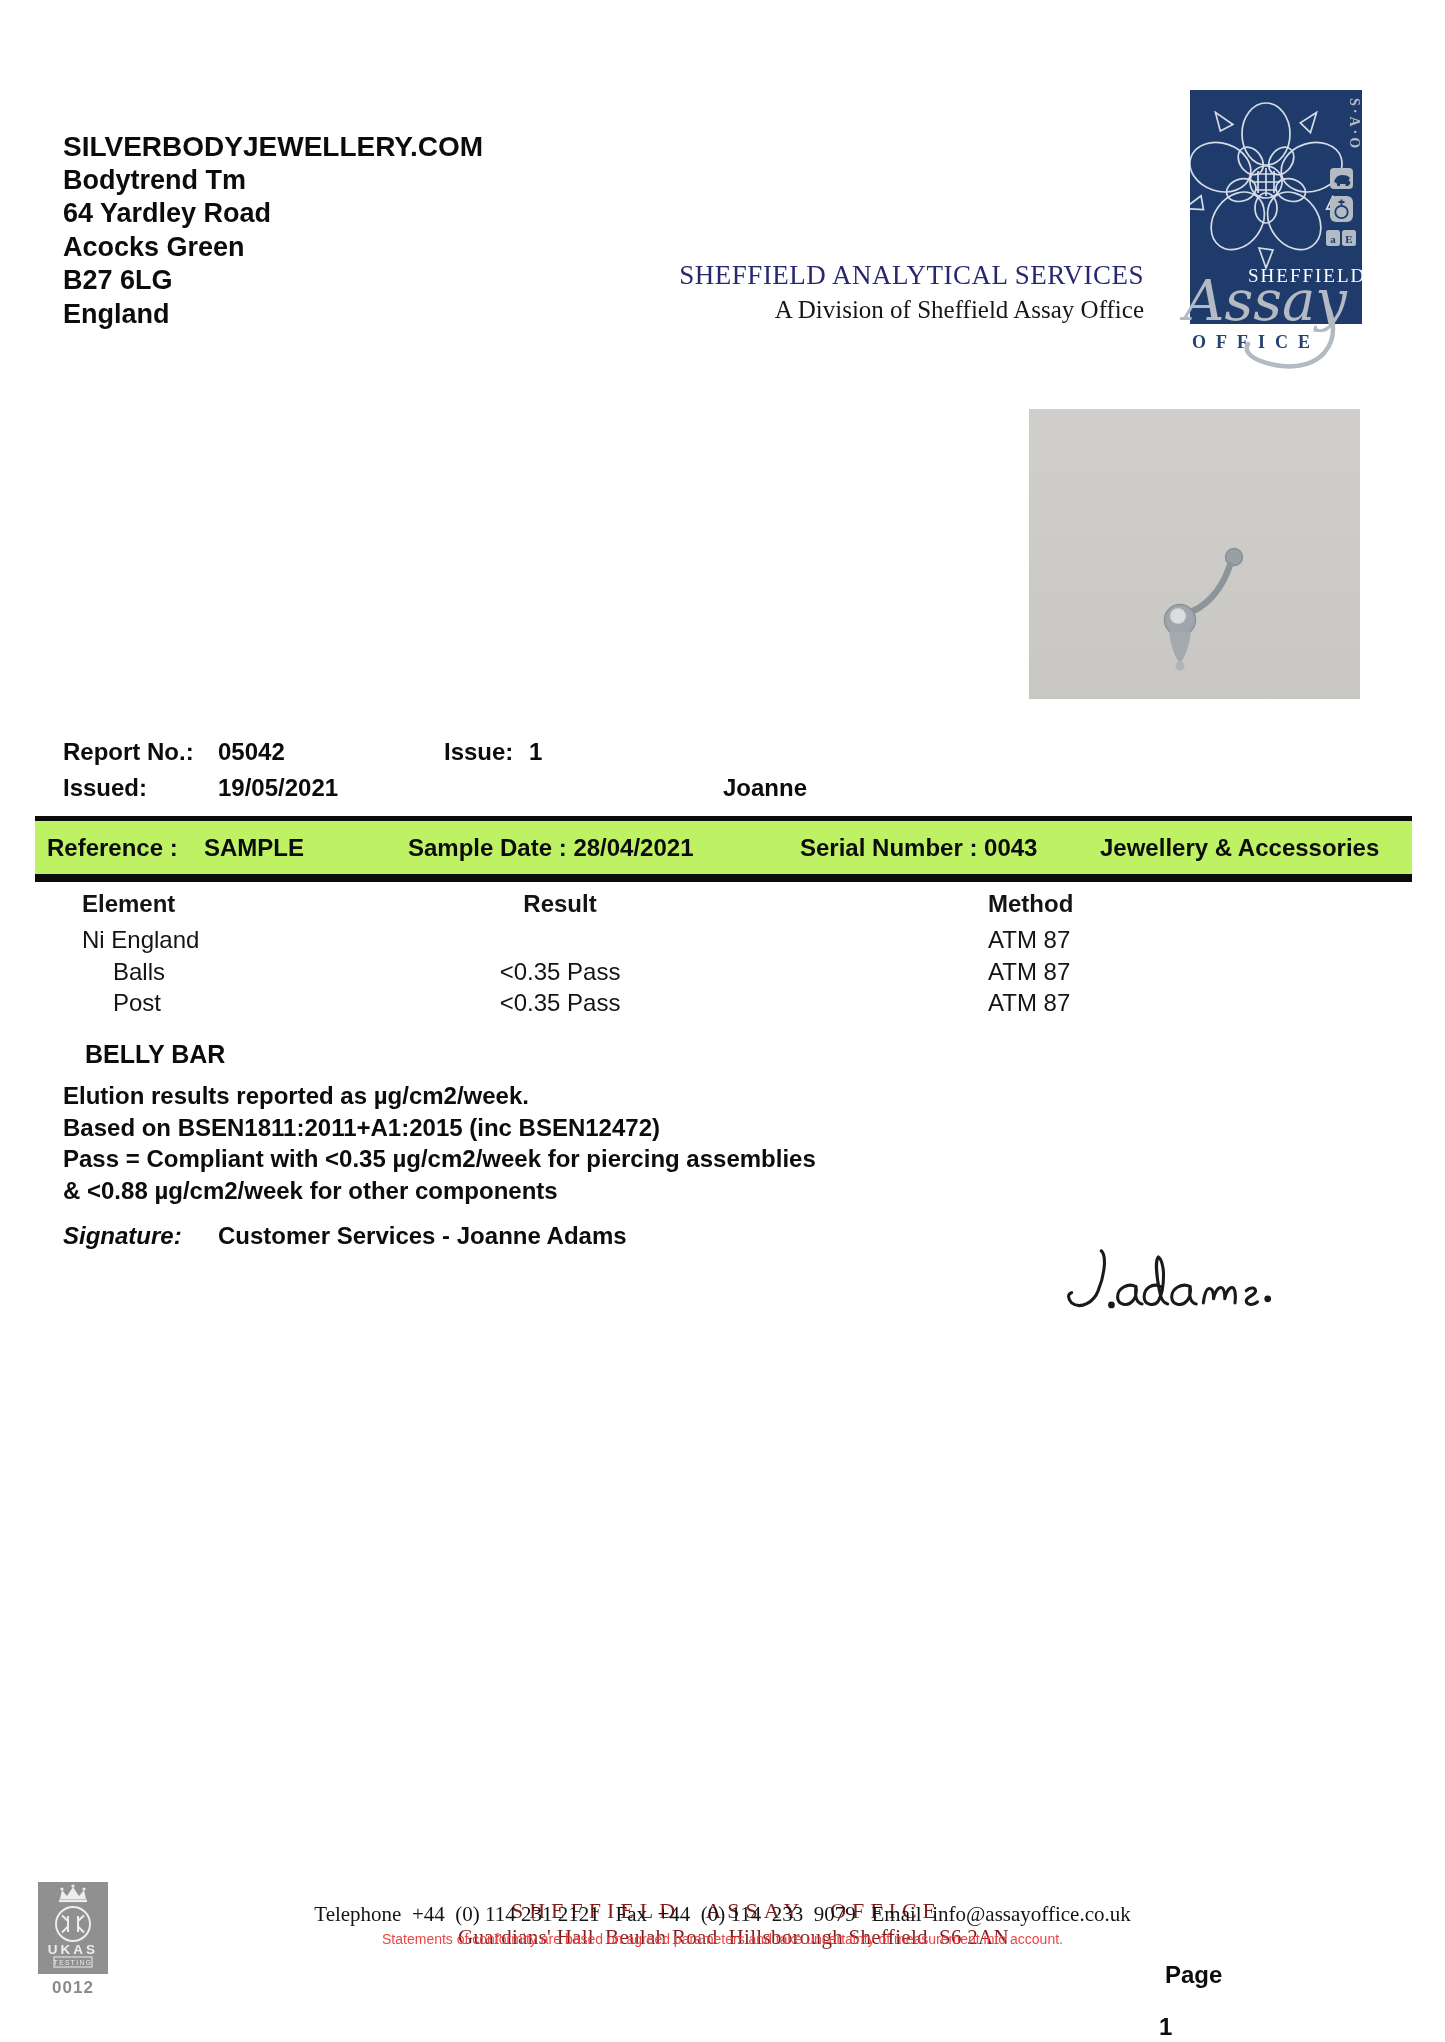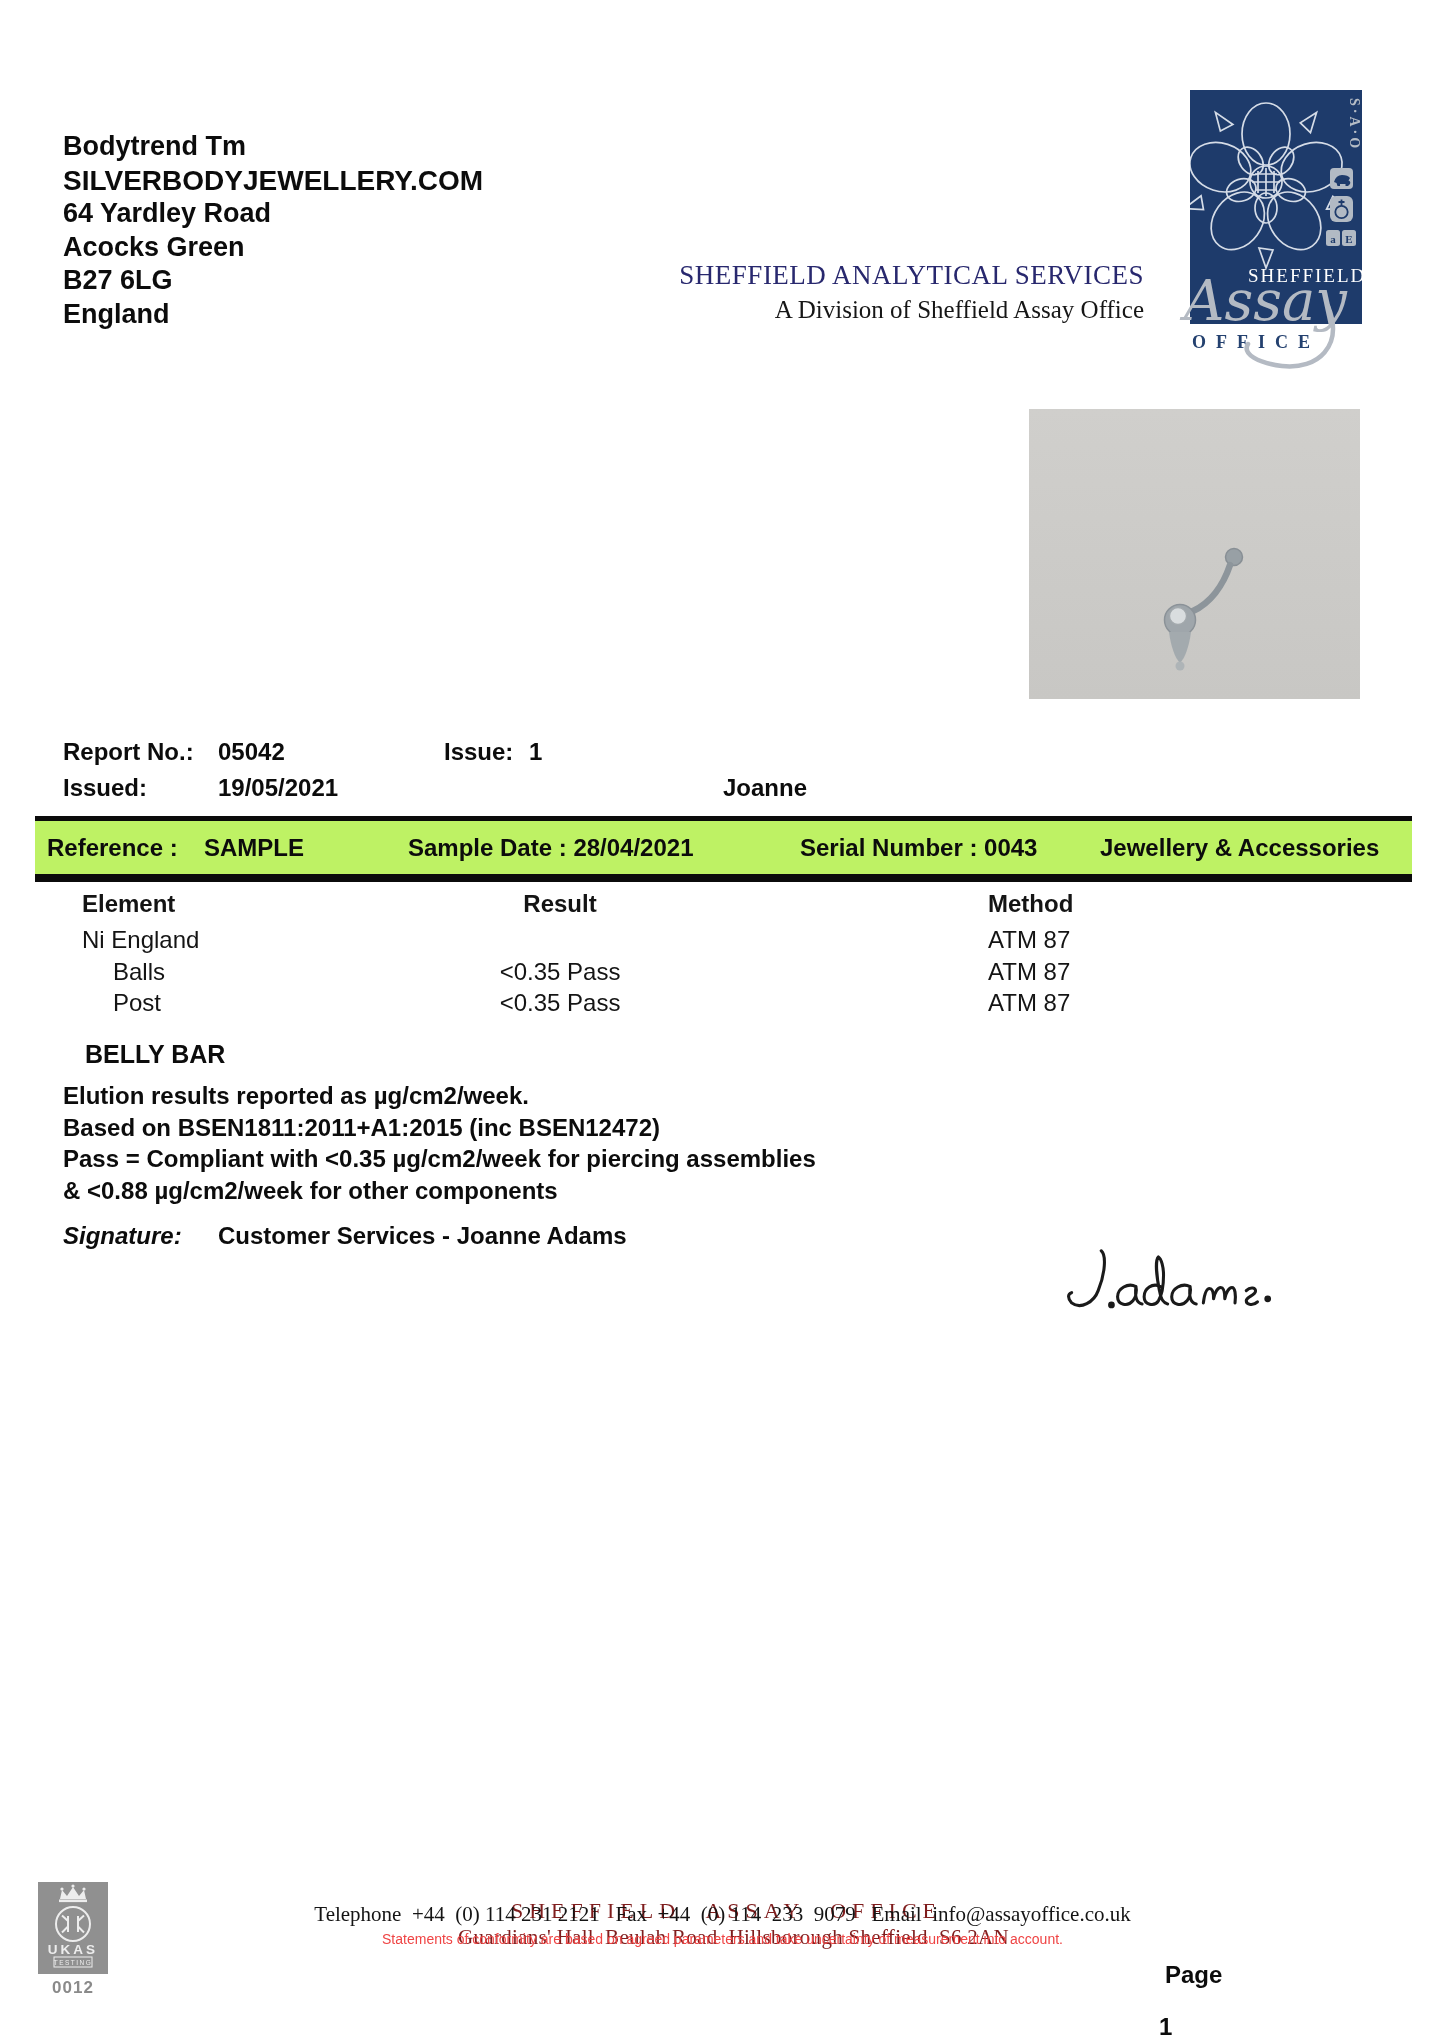--- a/index.html
+++ b/index.html
@@ -41,22 +41,22 @@
   .ukas-num{position:absolute;left:38px;top:1978px;width:70px;text-align:center;
             font-size:17px;font-weight:bold;letter-spacing:1px;color:#8a8a8a;}
   svg text{user-select:none;}
 </style>
 </head>
 <body>
 
 <div class="page">
 
   <div class="customer">
+    <div class="cust-line cust-line-0">SILVERBODYJEWELLERY.COM</div>
     <div class="cust-line">Bodytrend Tm</div>
-    <div class="cust-line cust-line-0">SILVERBODYJEWELLERY.COM</div>
     <div class="cust-line">64 Yardley Road</div>
     <div class="cust-line">Acocks Green</div>
     <div class="cust-line">B27 6LG</div>
     <div class="cust-line">England</div>
   </div>
 
   <div class="hdr">
     <div class="hdr-title">SHEFFIELD ANALYTICAL SERVICES</div>
     <div class="hdr-sub">A Division of Sheffield Assay Office</div>
   </div>

